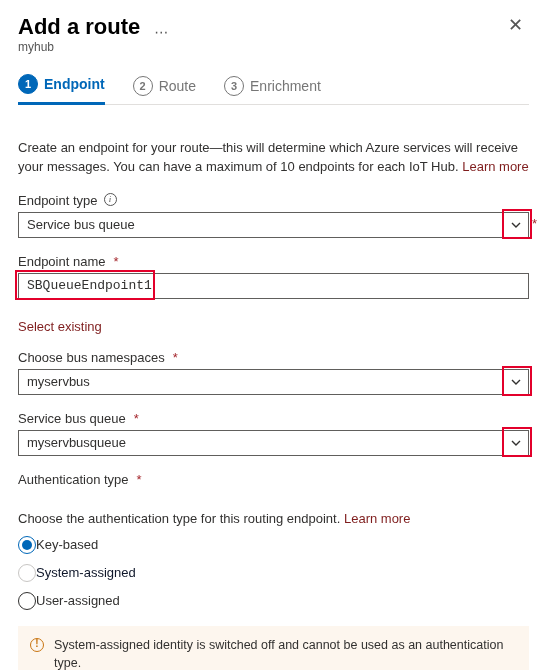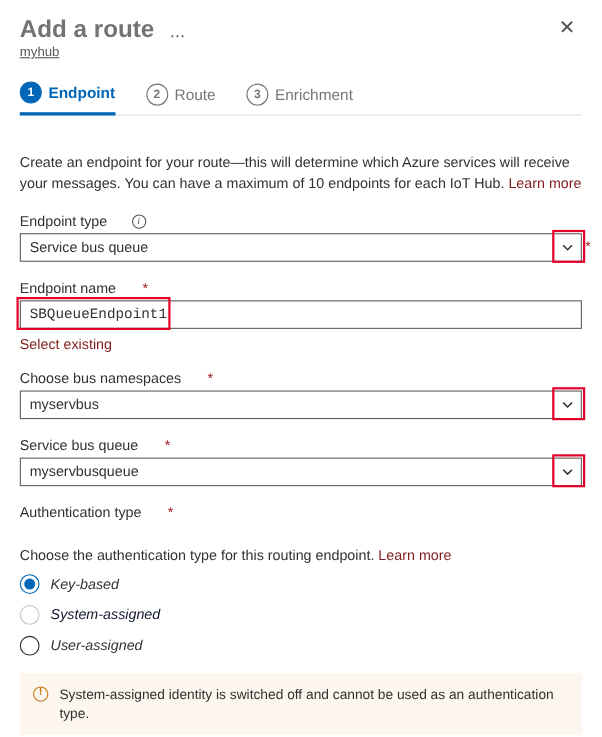--- a/index.html
+++ b/index.html
@@ -15,21 +15,21 @@
     width: 547px;
     padding: 14px 18px 18px 18px;
   }
   .header-row {
     display: flex;
     align-items: flex-start;
   }
   .title {
     font-size: 22px;
     font-weight: 600;
-    color: #737373;
+    color: #000000;
   }
   .dots {
     margin-left: 14px;
     margin-top: 10px;
     color: #555;
     font-size: 14px;
     letter-spacing: 1px;
     cursor: pointer;
   }
   .close {
@@ -37,21 +37,20 @@
     font-size: 18px;
     color: #555;
     padding: 2px 6px;
     cursor: pointer;
     line-height: 1;
   }
   .subtitle {
     font-size: 12px;
     color: #555;
     margin-top: 0px;
-    text-decoration: underline;
   }
 
   .steps {
     display: flex;
     gap: 28px;
     margin-top: 20px;
     border-bottom: 1px solid #e1dfdd;
     align-items: flex-end;
   }
   .step {
@@ -90,22 +89,22 @@
     line-height: 1.45;
     color: #323130;
   }
   a.link { color: #7f1d1d; text-decoration: none; }
 
   .field { margin-top: 16px; }
   .field-label {
     font-size: 13px;
     color: #323130;
     display: flex;
-    align-items: flex-end;
-    gap: 22px;
+    align-items: flex-start;
+    gap: 6px;
   }
   .req { color: #a4262c; margin-left: 2px;}
   .info-icn {
     width: 13px; height: 13px;
     border: 1px solid #555;
     border-radius: 50%;
     display: inline-flex;
     align-items: center; justify-content: center;
     font-size: 9px; color:#555;
     font-style: italic;
@@ -142,28 +141,27 @@
     color:#a4262c;
   }
   .redbox {
     position: absolute;
     border: 2.5px solid #e3002b;
     pointer-events: none;
   }
   .chev-box { right:-3px; top:-3px; width:30px; height:30px; }
 
   .select-existing {
-    margin-top: 6px; font-size: 13px;
+    margin-top: 20px; font-size: 13px;
   }
 
   .radio-row {
-    display:flex; align-items:center; gap:10px;
+    display:flex; align-items:center; 
     margin-top: 10px;
     font-size: 13px;
-    font-style: italic;
   }
   .radio {
     width:18px; height:18px; border-radius:50%;
     border:1px solid #323130;
     display:inline-flex; align-items:center; justify-content:center;
     background:#fff;
   }
   .radio.selected { border-color:#0067b8; }
   .radio.selected::after {
     content:""; width:10px; height:10px; border-radius:50%; background:#0067b8;

